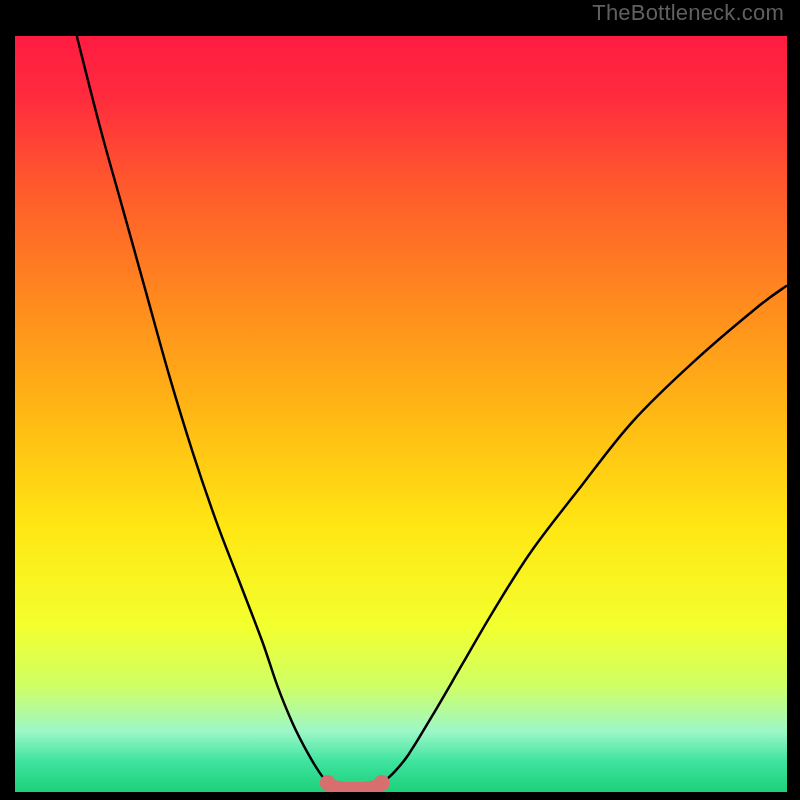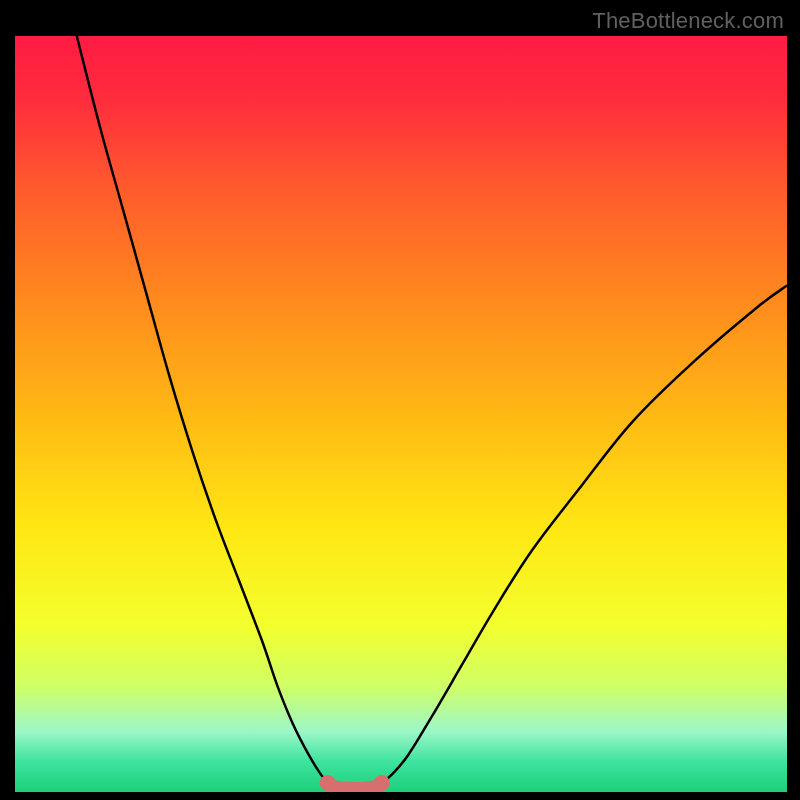--- a/index.html
+++ b/index.html
@@ -20,21 +20,21 @@
     color: #606060;
     font-size: 22px;
     font-weight: 500;
     letter-spacing: 0.2px;
   }
   svg { display: block; }
 </style>
 </head>
 <body>
 
-<div class="watermark" style="top:8px; right:16px;margin-left:20px;">TheBottleneck.com</div>
+<div class="watermark" style="top:0; right:16px;margin-left:20px;">TheBottleneck.com</div>
 
 <div class="plot-area" style="left:15px; top:36px; width:772px; height:756px;">
   <svg id="plot-svg" width="772" height="756" viewBox="0 0 772 756" preserveAspectRatio="none">
     <defs>
       <linearGradient id="bg-grad" x1="0" y1="0" x2="0" y2="1">
           <stop offset="0%" stop-color="#ff1c42"></stop>
           <stop offset="8%" stop-color="#ff2b3e"></stop>
           <stop offset="20%" stop-color="#ff5a2c"></stop>
           <stop offset="35%" stop-color="#ff8a1e"></stop>
           <stop offset="50%" stop-color="#ffb814"></stop>

